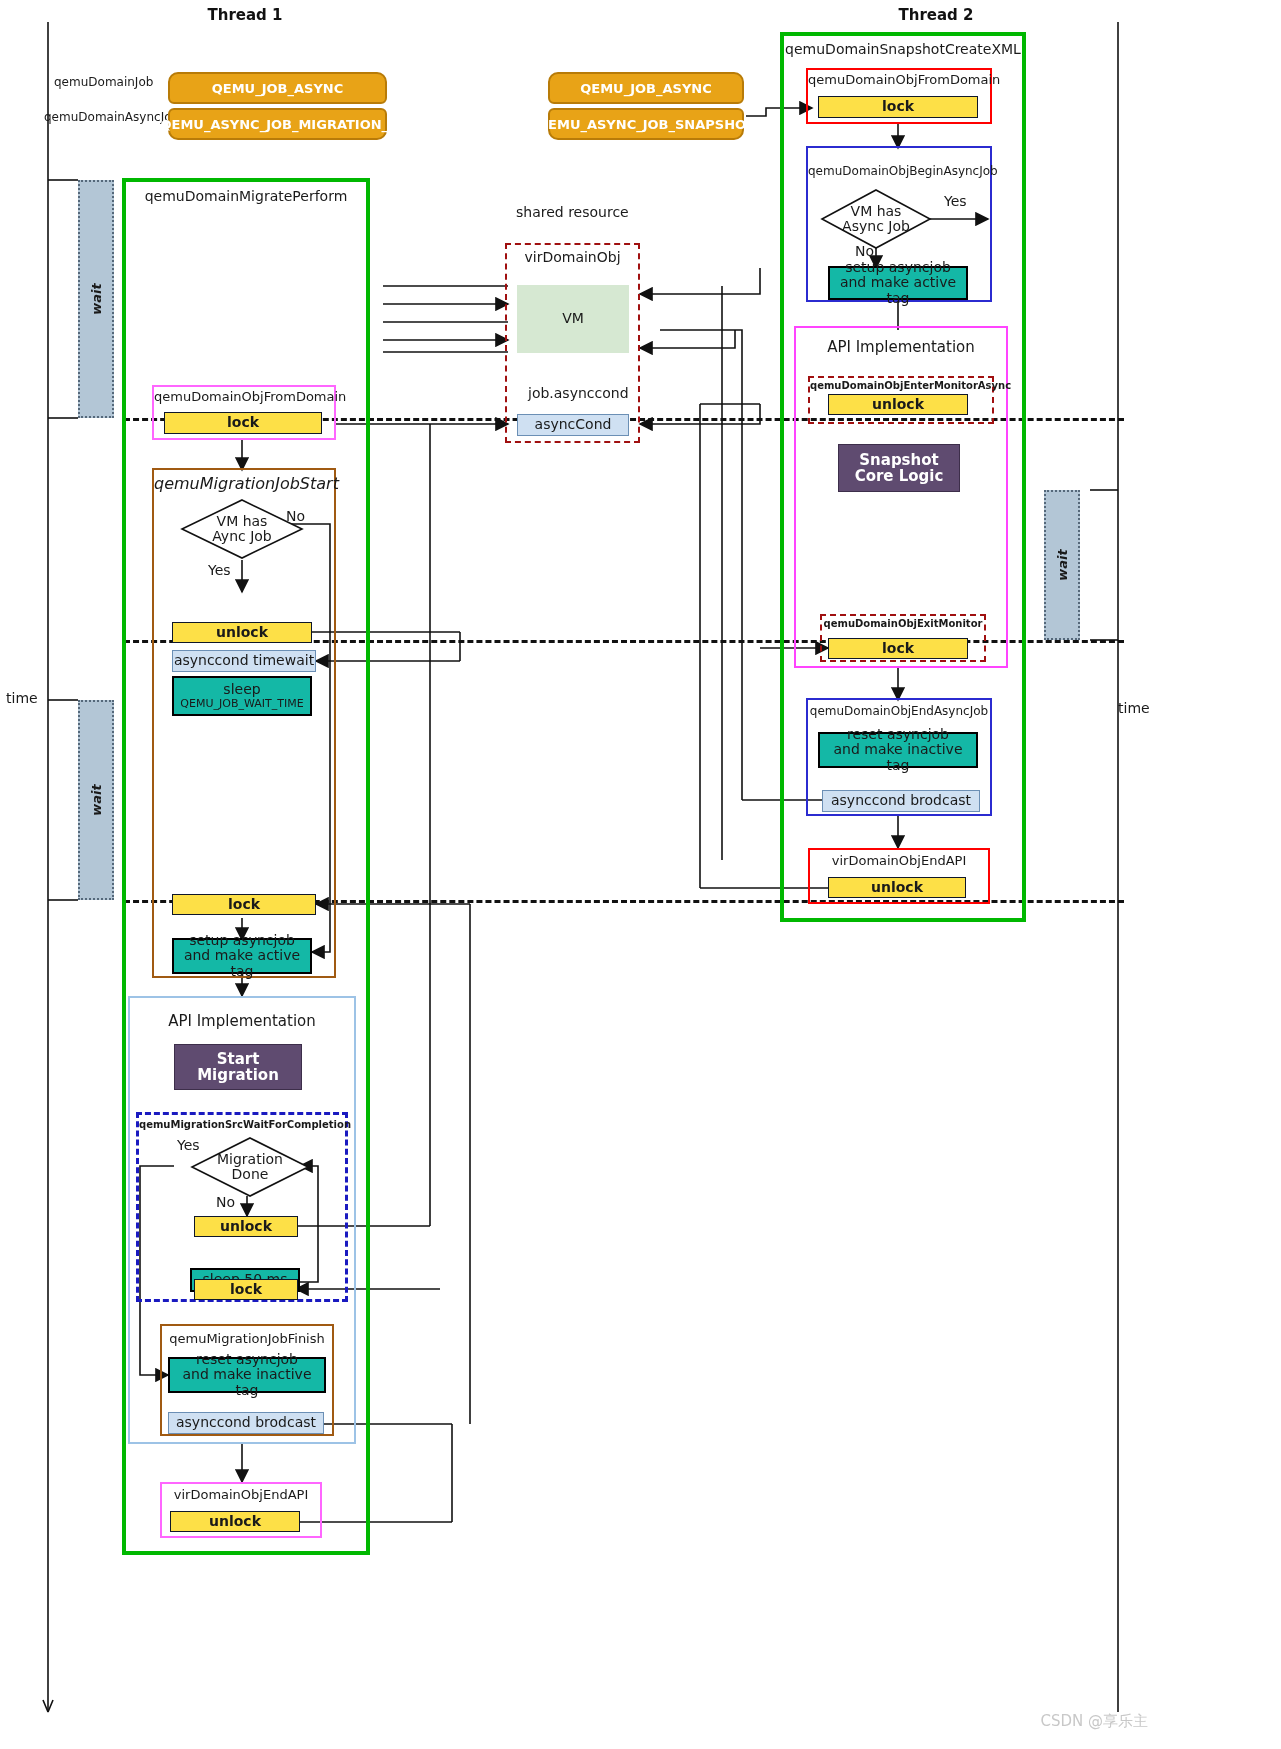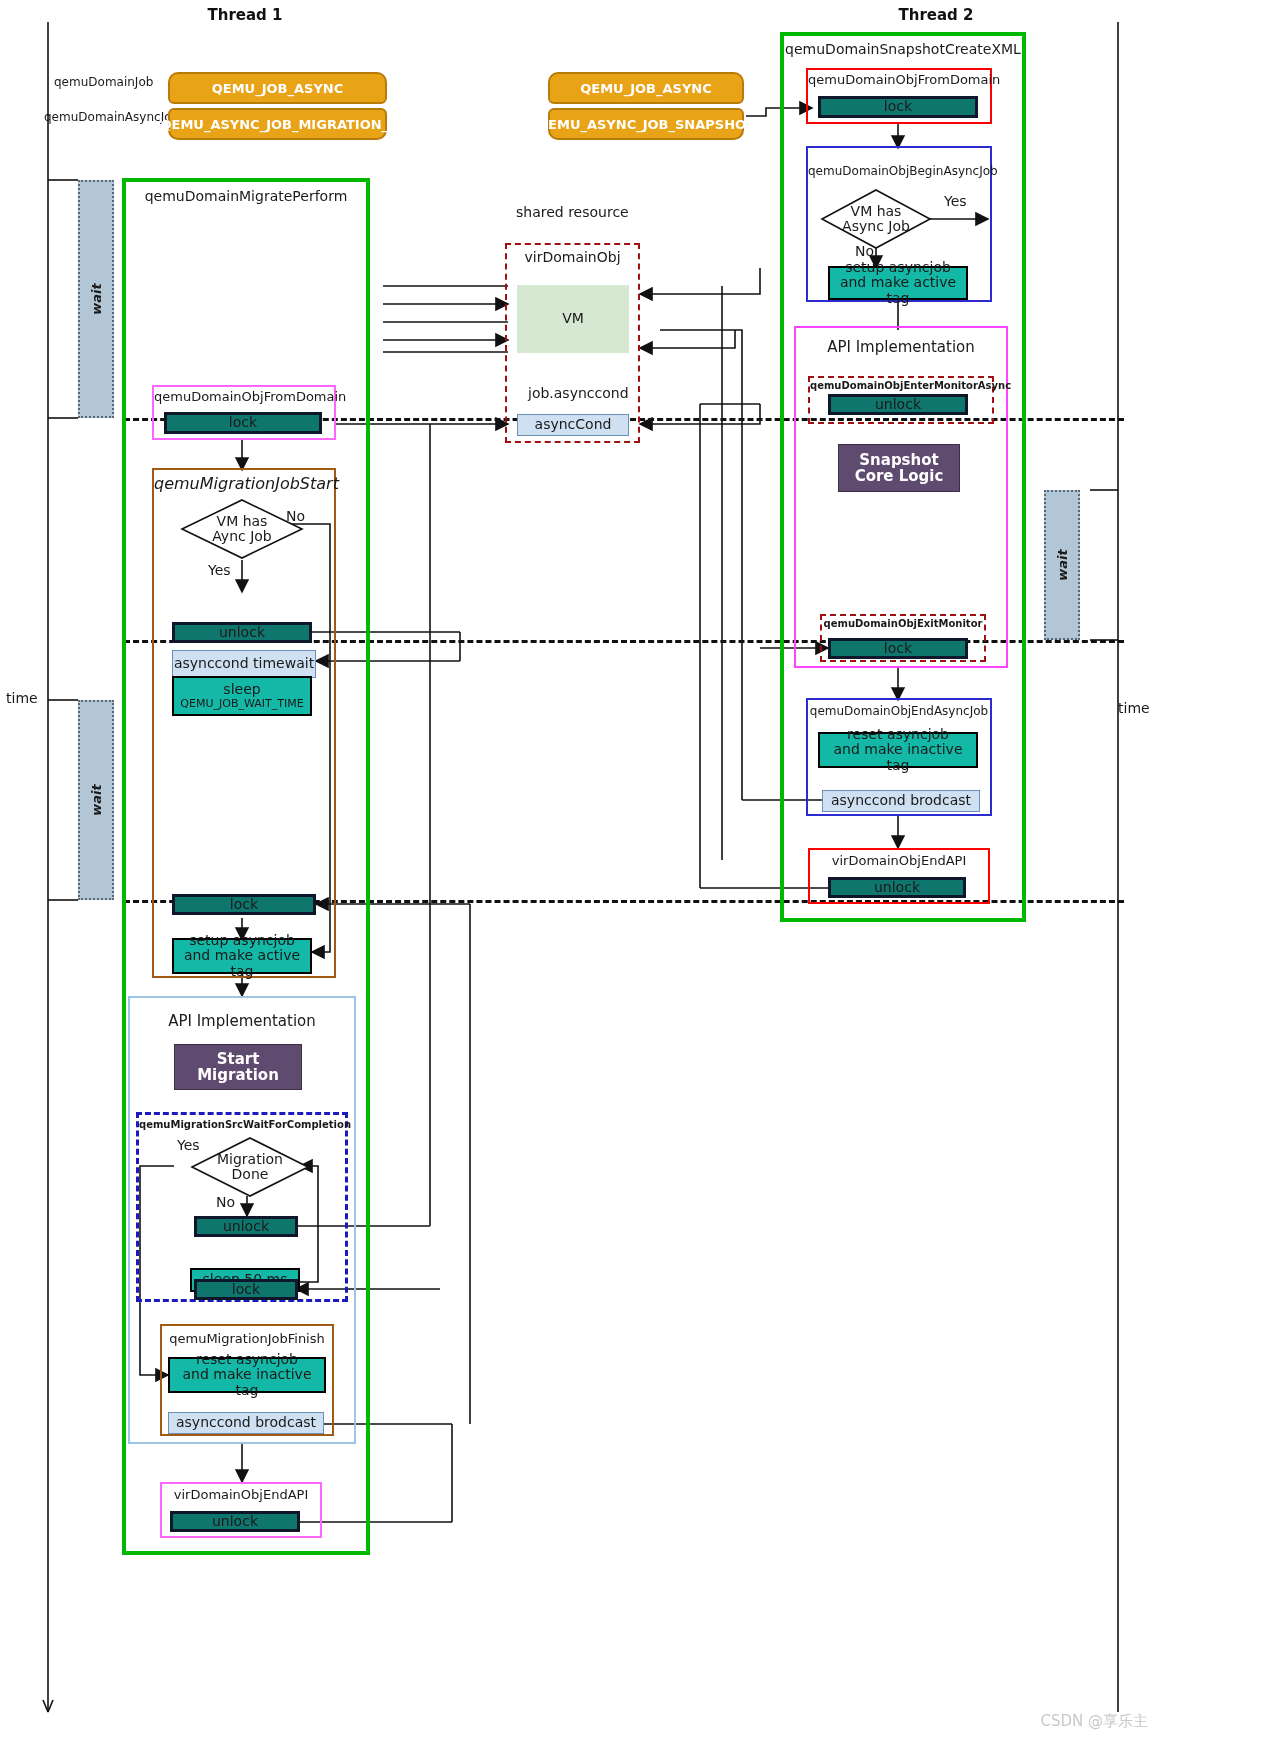--- a/index.html
+++ b/index.html
@@ -18,21 +18,21 @@
   .grp-brown{border:2px solid #a05a12;}
   .grp-lightblue{border:2px solid #9dc3e6;}
   .grp-dash-red{border:2px dashed #a01010;}
   .grp-dash-blue{border:3px dashed #1a1ac0;}
   .grp-label{position:absolute;left:0;right:0;top:4px;text-align:center;font-size:14px;color:#1a1a1a;}
   .grp-label.xs{font-size:10px;font-weight:bold;}
 
   
   .node{position:absolute;box-sizing:border-box;display:flex;align-items:center;justify-content:center;
         text-align:center;font-size:14px;color:#1a1a1a;line-height:1.1;}
-  .n-lock{background:#0f766e;border:3px solid #0f172a;}
+  .n-lock{background:#fde047;border:1px solid #0f172a;font-weight:bold;}
   .n-cond{background:#cfe0f2;border:1px solid #6b8fb5;}
   .n-plain{background:#14b8a6;border:2px solid #000;}
   .n-purple{background:#5f4b70;border:1px solid #3d2e4a;color:#fff;font-weight:bold;font-size:15px;}
   .n-vm{background:#d6e8d2;border:1px solid #d6e8d2;font-size:14px;}
   .n-async{background:#cfe0f2;border:1px solid #6b8fb5;}
 
   
   .chip{position:absolute;box-sizing:border-box;background:#e8a317;border:2px solid #b87b08;
         color:#fff;font-weight:bold;display:flex;align-items:center;justify-content:center;text-align:center;margin-top:8px;}
   .chip.top{border-radius:10px 10px 6px 6px;font-size:13px;}
@@ -219,21 +219,21 @@
     </svg>
     <div class="dtext">
       <span style="display:block">VM has</span>
       <span style="display:block">Aync Job</span>
     </div>
   </div>
   <div class="lbl" style="left:286px;top:508px;font-size:14px;">No</div>
   <div class="lbl" style="left:208px;top:562px;font-size:14px;">Yes</div>
 
   <div class="node n-lock" style="left:172px;top:622px;width:140px;height:21px;">unlock</div>
-  <div class="node n-cond" style="left:172px;top:650px;width:144px;height:28px;">asynccond timewait</div>
+  <div class="node n-cond" style="left:172px;top:650px;width:144px;height:22px;">asynccond timewait</div>
   <div class="node n-plain" style="left:172px;top:676px;width:140px;height:40px;flex-direction:column;">
     <span style="font-size:14px;">sleep</span>
     <span style="font-size:11px;">QEMU_JOB_WAIT_TIME</span>
   </div>
   <div class="node n-lock" style="left:172px;top:894px;width:144px;height:21px;">lock</div>
 
   <div class="node n-plain" style="left:172px;top:938px;width:140px;height:36px;flex-direction:column;">
     <span>setup asyncjob</span>
     <span>and make active tag</span>
   </div>

